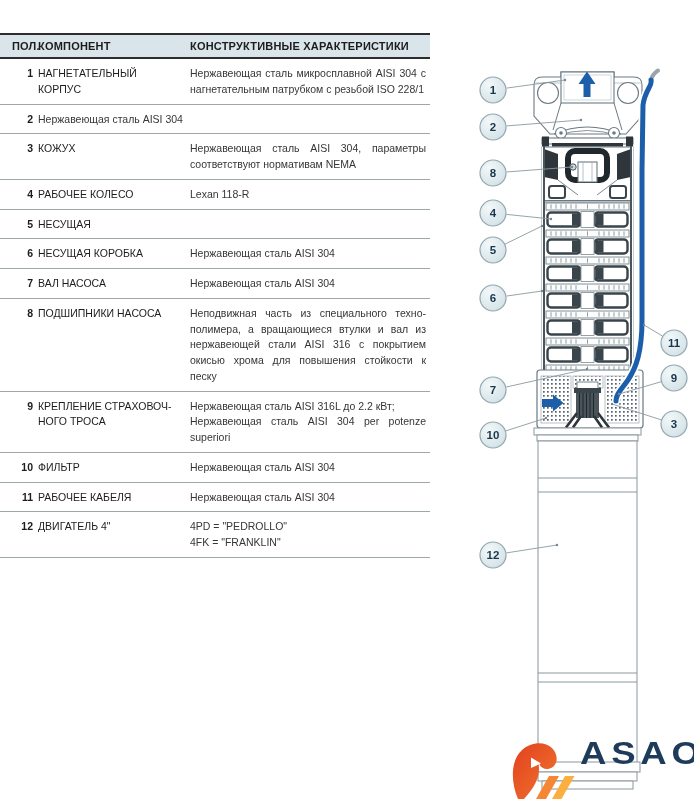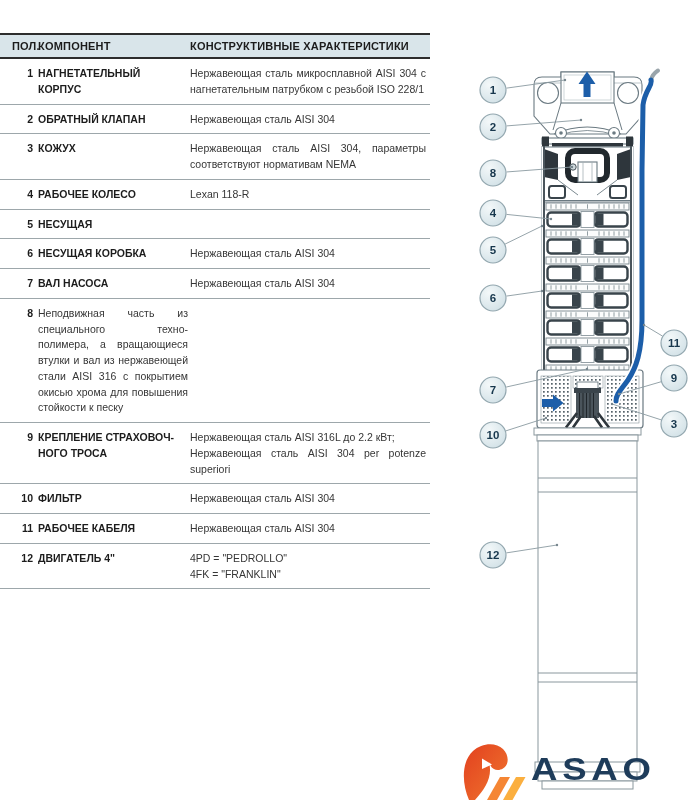--- a/index.html
+++ b/index.html
@@ -9,52 +9,51 @@
   
   .spec-table{position:absolute;left:0;top:33px;width:430px}
   .thead{display:grid;grid-template-columns:26px 152px 1fr;
     background:#d9e5ea;border-top:2px solid #2d2d2d;border-bottom:2px solid #2d2d2d;
     padding:5px 2px 5px 12px;font-weight:bold;font-size:11px;color:#1c1c1c;letter-spacing:.2px}
   .row{display:grid;grid-template-columns:26px 152px 1fr;
     padding:7px 2px 6px 12px;border-bottom:1px solid #9da7ab;
     font-size:10.5px;line-height:1.5}
   .row .pos{font-weight:bold;color:#1c1c1c;text-align:right;padding-right:5px}
   .thead .pos{text-align:left;padding-right:0}
-  .row .comp{font-weight:bold;color:#1c1c1c;white-space:pre-line;padding-right:10px}
+  .row .comp{font-weight:normal;color:#1c1c1c;white-space:pre-line;padding-right:10px}
   .row .char{color:#363636;white-space:pre-line;text-align:justify;padding-right:2px}
 
   
   .diagram{position:absolute;left:430px;top:30px;width:264px;height:770px}
   .callout{fill:url(#cg);stroke:#93a7af;stroke-width:1.2}
   .callout-num{font:bold 11.5px "Liberation Sans",sans-serif;fill:#17374d;text-anchor:middle}
   .leader{stroke:#8a9aa0;stroke-width:.9;fill:none}
 
   
-  .logo{position:absolute;left:459px;top:741px;height:59px;display:flex;align-items:center;z-index:5}
+  .logo{position:absolute;left:508px;top:741px;height:59px;display:flex;align-items:flex-start;z-index:5}
   .logo-text{font-size:31px;font-weight:bold;color:#1e3c5a;letter-spacing:4px;line-height:.86;
     display:inline-block;transform:scaleX(1.18);transform-origin:left bottom}
 </style>
 </head>
 <body>
 
 <div class="spec-table">
   <div class="thead">
     <span class="pos">ПОЛ.</span>
     <span class="comp">КОМПОНЕНТ</span>
     <span class="char">КОНСТРУКТИВНЫЕ ХАРАКТЕРИСТИКИ</span>
   </div>
   <div id="rows">
       <div class="row">
         <span class="pos">1</span>
         <span class="comp">НАГНЕТАТЕЛЬНЫЙ КОРПУС</span>
         <span class="char">Нержавеющая сталь микросплавной AISI 304 с нагнетательным патрубком с резьбой ISO 228/1</span>
       </div>
       <div class="row">
         <span class="pos">2</span>
-        <span class="comp">ОБРАТНЫЙ КЛАПАН</span>
         <span class="char">Нержавеющая сталь AISI 304</span>
       </div>
       <div class="row">
         <span class="pos">3</span>
         <span class="comp">КОЖУХ</span>
         <span class="char">Нержавеющая сталь AISI 304, параметры соответствуют нормативам NEMA</span>
       </div>
       <div class="row">
         <span class="pos">4</span>
         <span class="comp">РАБОЧЕЕ КОЛЕСО</span>
@@ -69,20 +68,21 @@
         <span class="comp">НЕСУЩАЯ КОРОБКА</span>
         <span class="char">Нержавеющая сталь AISI 304</span>
       </div>
       <div class="row">
         <span class="pos">7</span>
         <span class="comp">ВАЛ НАСОСА</span>
         <span class="char">Нержавеющая сталь AISI 304</span>
       </div>
       <div class="row">
         <span class="pos">8</span>
+        <span class="comp">ПОДШИПНИКИ НАСОСА</span>
         <span class="char">Неподвижная часть из специального техно-полимера, а вращающиеся втулки и вал из нержавеющей стали AISI 316 с покрытием окисью хрома для повышения стойкости к песку</span>
       </div>
       <div class="row">
         <span class="pos">9</span>
         <span class="comp">КРЕПЛЕНИЕ СТРАХОВОЧ-
 НОГО ТРОСА</span>
         <span class="char">Нержавеющая сталь AISI 316L до 2.2 кВт;
 Нержавеющая сталь AISI 304 per potenze superiori</span>
       </div>
       <div class="row">

